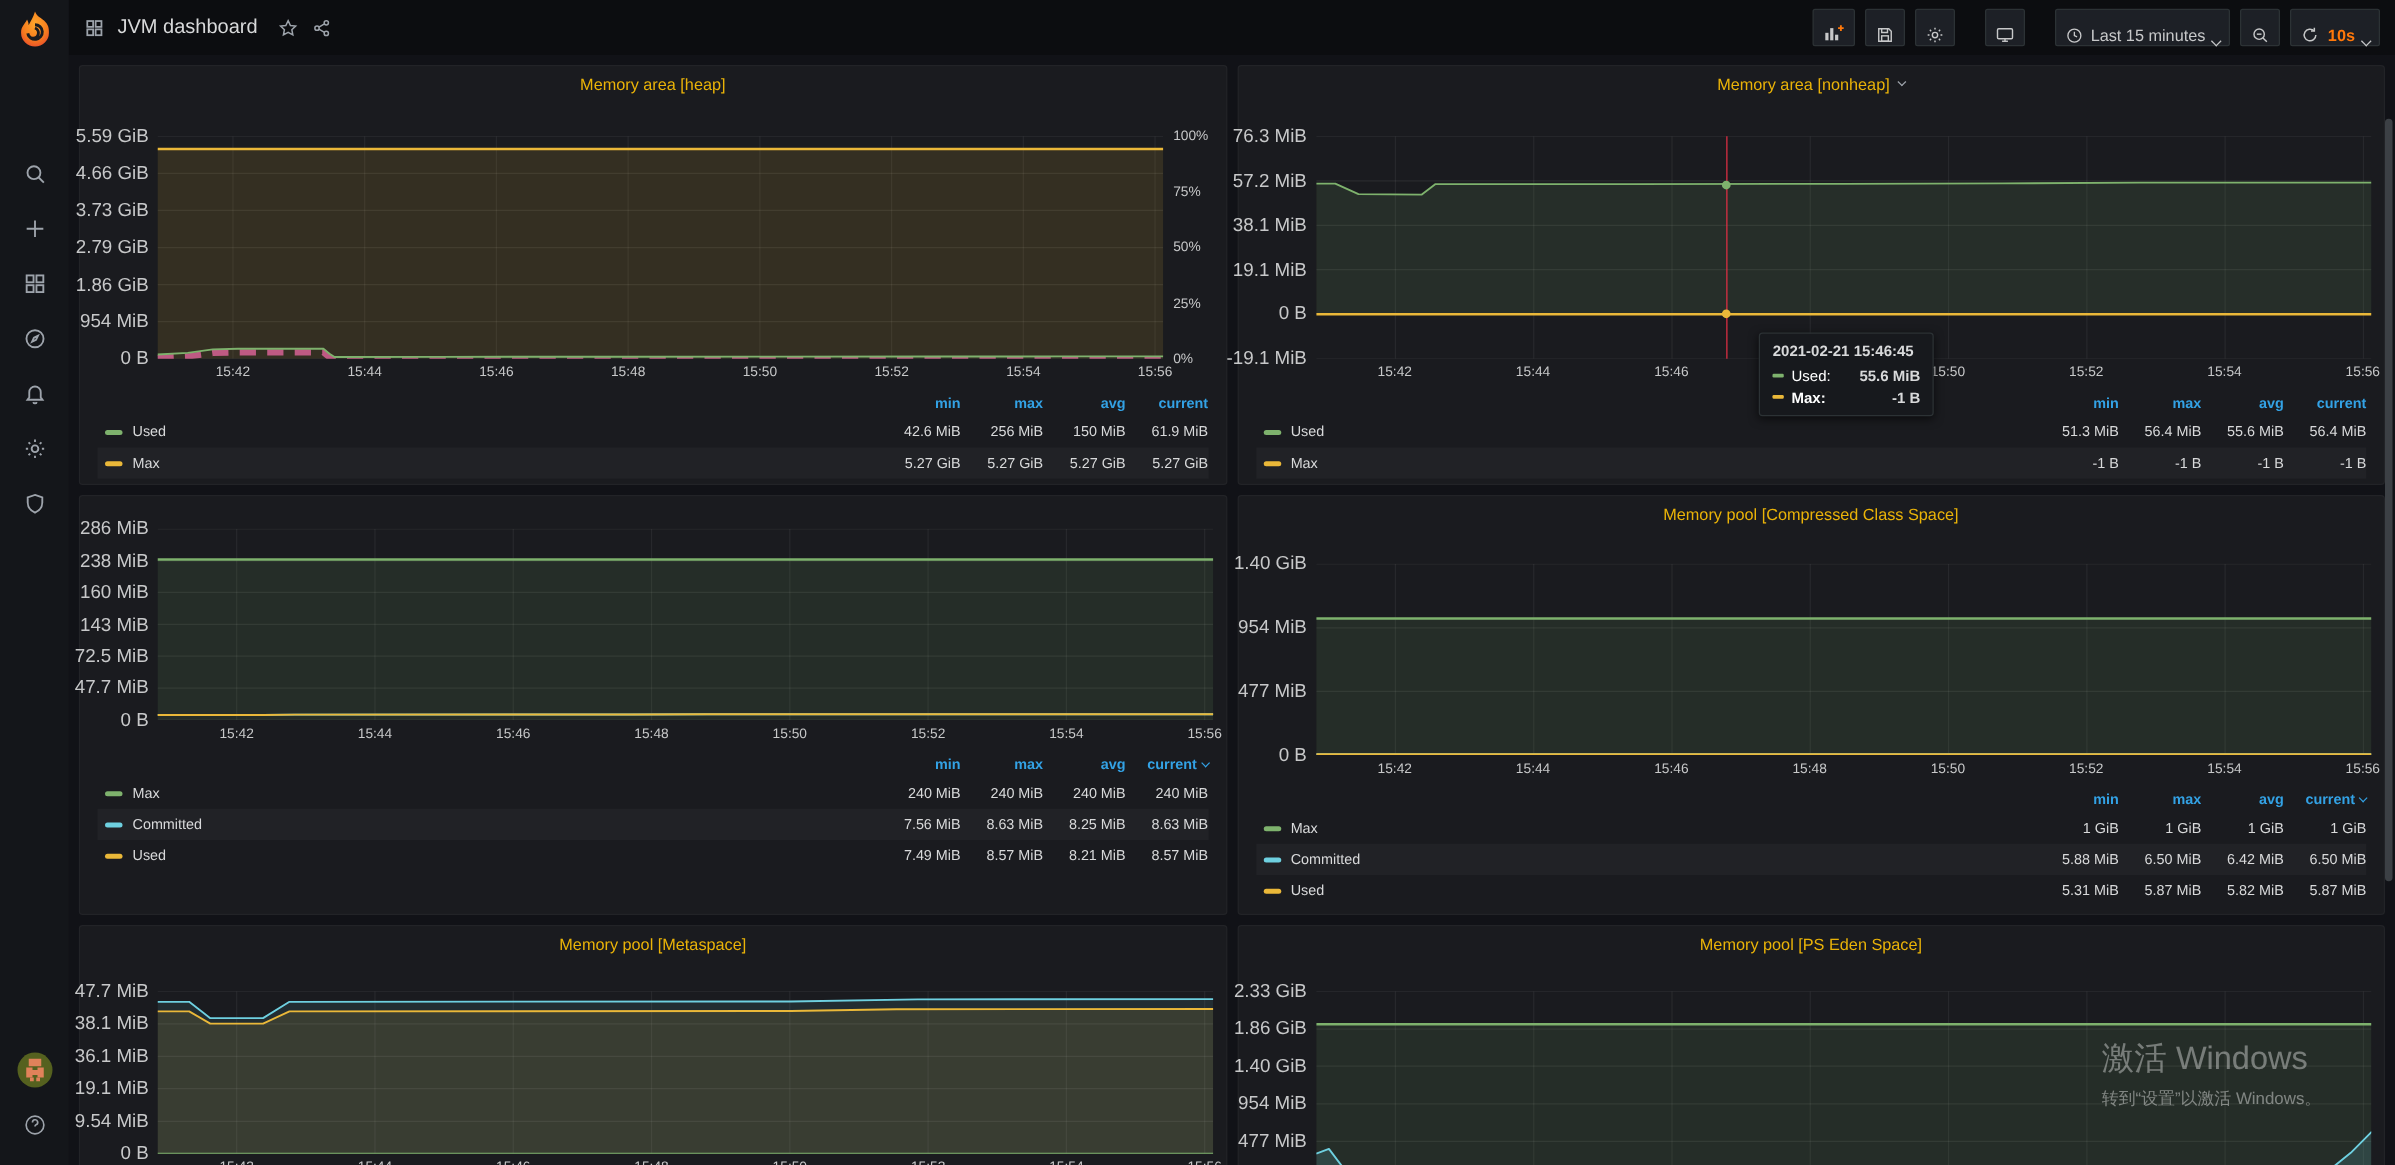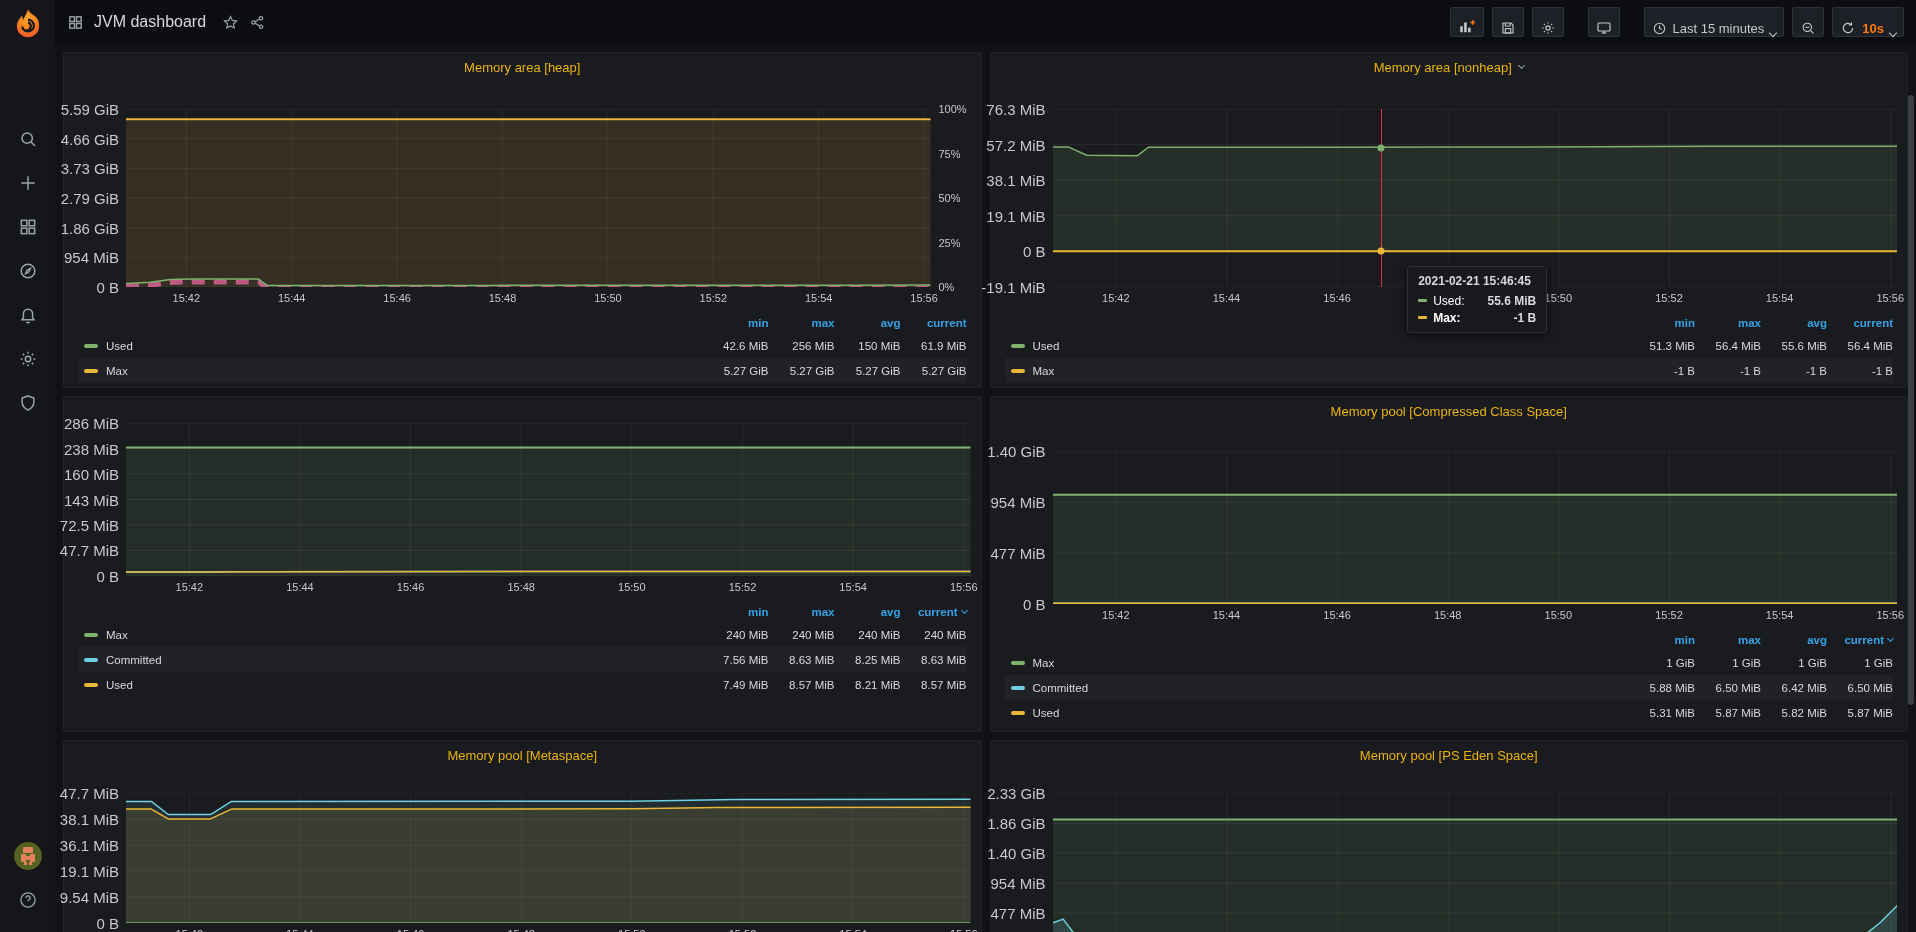--- a/index.html
+++ b/index.html
@@ -690,16 +690,20 @@
             <line x1="861" y1="0" x2="861" y2="1000" stroke="rgba(255,255,255,0.06)" vector-effect="non-scaling-stroke"></line>
             <line x1="992" y1="0" x2="992" y2="1000" stroke="rgba(255,255,255,0.06)" vector-effect="non-scaling-stroke"></line>
             <path d="M0,1000.0 L0.0,176.0 L1000.0,176.0 L1000,1000.0 Z" fill="#7EB26D" fill-opacity="0.12" stroke="none"></path>
             <path d="M0,1000.0 L0.0,865.9 L12.0,840.7 L30.0,974.9 L350.0,983.2 L700.0,987.4 L900.0,991.6 L955.0,974.9 L980.0,861.7 L1000.0,748.5 L1000,1000.0 Z" fill="#6ED0E0" fill-opacity="0.15" stroke="none"></path>
             <polyline points="0.0,176.0 1000.0,176.0" fill="none" stroke="#7EB26D" stroke-width="2" vector-effect="non-scaling-stroke" stroke-linejoin="round"></polyline>
             <polyline points="0.0,865.9 12.0,840.7 30.0,974.9 350.0,983.2 700.0,987.4 900.0,991.6 955.0,974.9 980.0,861.7 1000.0,748.5" fill="none" stroke="#6ED0E0" stroke-width="1.5" vector-effect="non-scaling-stroke" stroke-linejoin="round"></polyline>
           </svg>
         </div>
 
   </div>
+      <div class="watermark">
+      <div class="wm1">激活 Windows</div>
+      <div class="wm2">转到“设置”以激活 Windows。</div>
+      </div>
     </section>
   </main>
 
 <div class="scroll-thumb"></div>
 
 </body></html>

